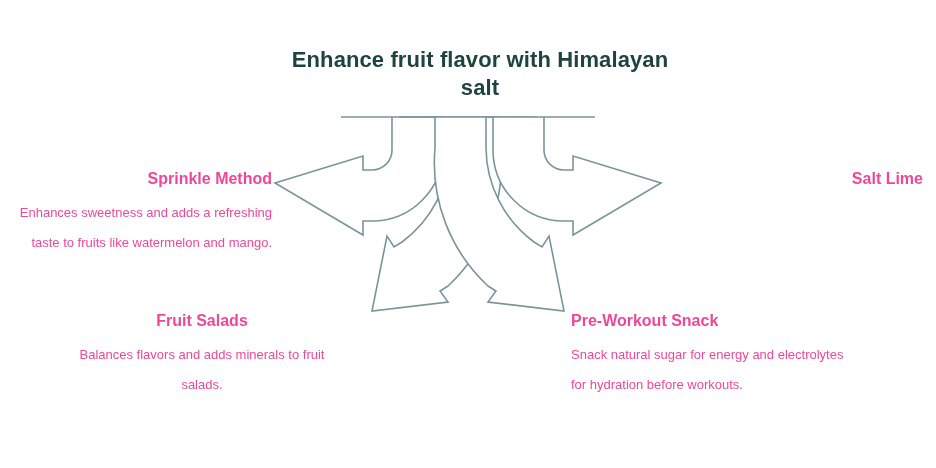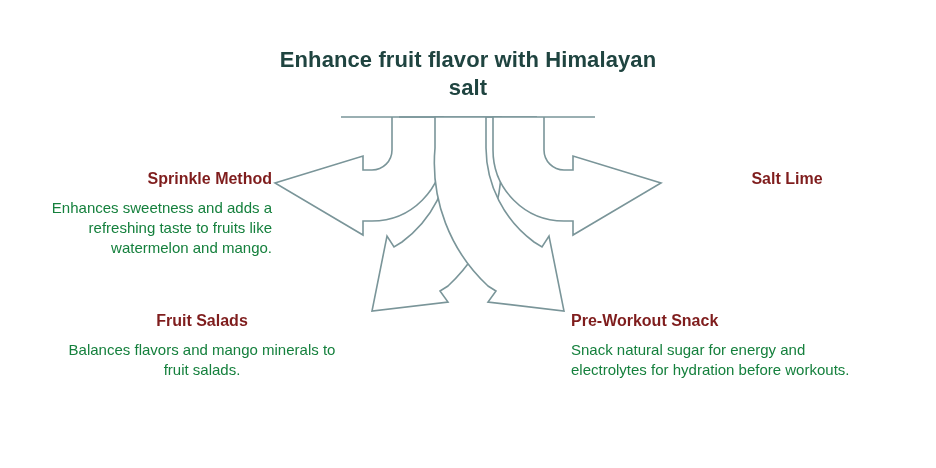--- a/index.html
+++ b/index.html
@@ -17,21 +17,21 @@
   }
 
   #diagram-root {
     position: absolute;
     inset: 0;
   }
 
   
   .title {
     position: absolute;
-    left: 268px;
+    left: 280px;
     top: 46px;
     width: 400px;
     text-align: center;
     color: #1f4440;
     font-size: 22px;
     font-weight: bold;
     line-height: 28px;
     letter-spacing: 0.1px;
   }
 
@@ -49,30 +49,30 @@
     stroke-width: 1.6;
     stroke-linejoin: miter;
     stroke-linecap: butt;
   }
 
   
   .callout {
     position: absolute;
   }
   .callout-heading {
-    color: #7f1d1d;
+    color: #ec4899;
     font-size: 16px;
     font-weight: bold;
     line-height: 21px;
     margin: 0;
   }
   .callout-body {
-    color: #15803d;
-    font-size: 15px;
-    line-height: 20px;
+    color: #ec4899;
+    font-size: 13px;
+    line-height: 30px;
     margin: 0;
     padding-top: 9px;
   }
 
   
   #callout-sprinkle {
     left: 14px;
     top: 168px;
     width: 258px;
     text-align: right;
@@ -82,21 +82,21 @@
     left: 66px;
     top: 310px;
     width: 272px;
     text-align: center;
   }
   
   #callout-salt-lime {
     left: 651px;
     top: 168px;
     width: 272px;
-    text-align: center;
+    text-align: right;
   }
   
   #callout-pre-workout {
     left: 571px;
     top: 310px;
     width: 290px;
     text-align: left;
   }
 </style>
 </head>
@@ -173,21 +173,21 @@
     <div class="callout-heading">Sprinkle Method</div>
     <div class="callout-body">Enhances sweetness and adds a refreshing taste to fruits like watermelon and mango.</div>
   </div>
 
   <div class="callout" id="callout-salt-lime">
     <div class="callout-heading">Salt Lime</div>
   </div>
 
   <div class="callout" id="callout-fruit-salads">
     <div class="callout-heading">Fruit Salads</div>
-    <div class="callout-body">Balances flavors and mango minerals to fruit salads.</div>
+    <div class="callout-body">Balances flavors and adds minerals to fruit salads.</div>
   </div>
 
   <div class="callout" id="callout-pre-workout">
     <div class="callout-heading">Pre-Workout Snack</div>
     <div class="callout-body">Snack natural sugar for energy and electrolytes for hydration before workouts.</div>
   </div>
 
 </div>
 
 </body></html>

